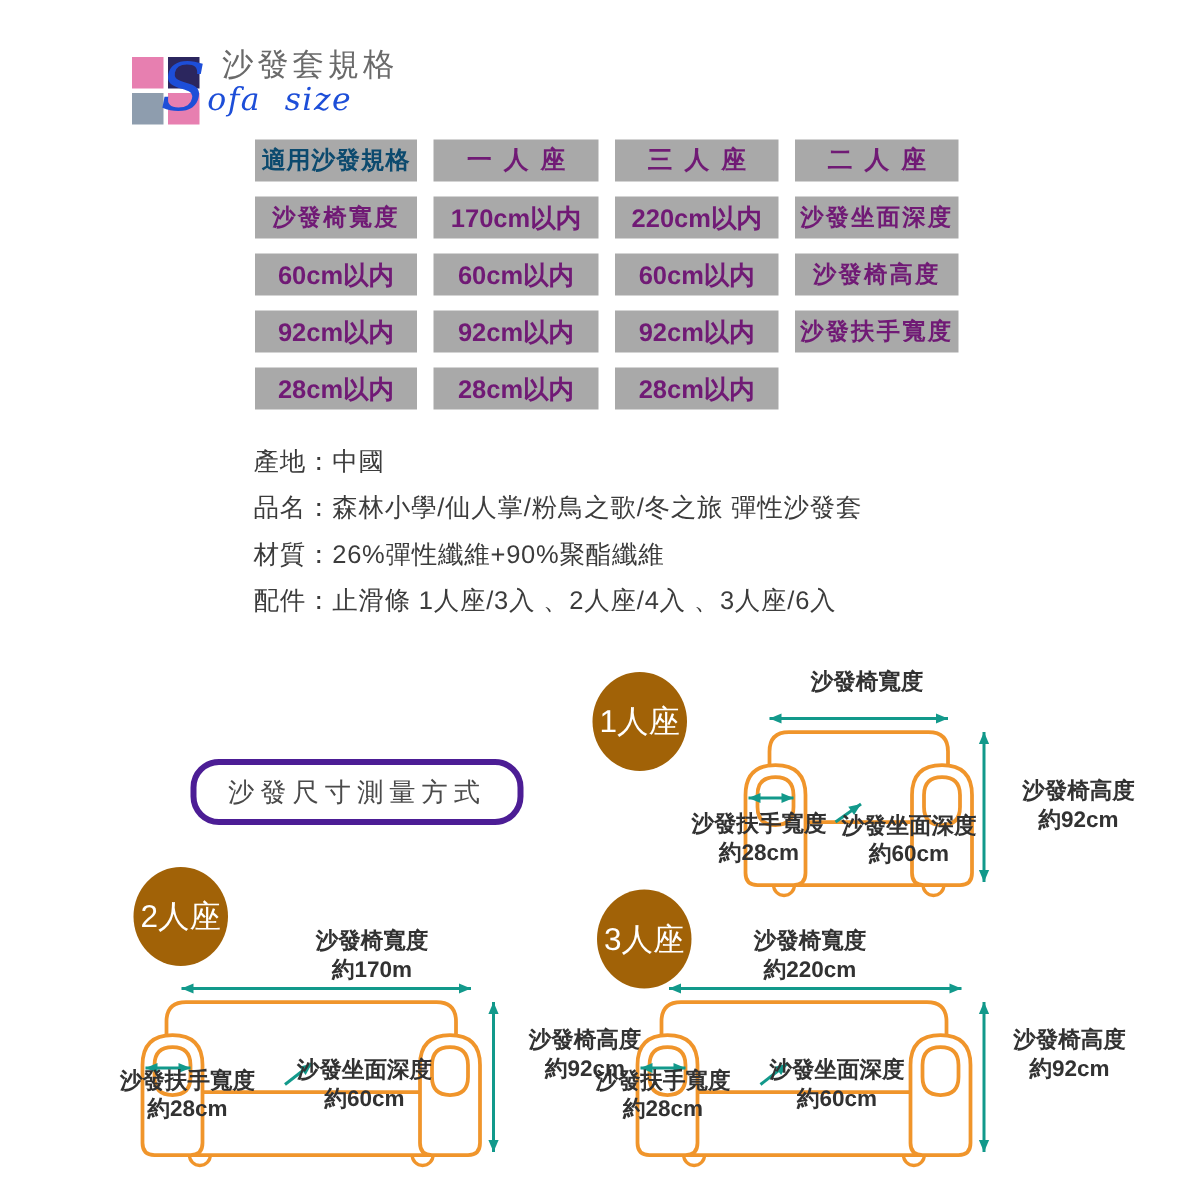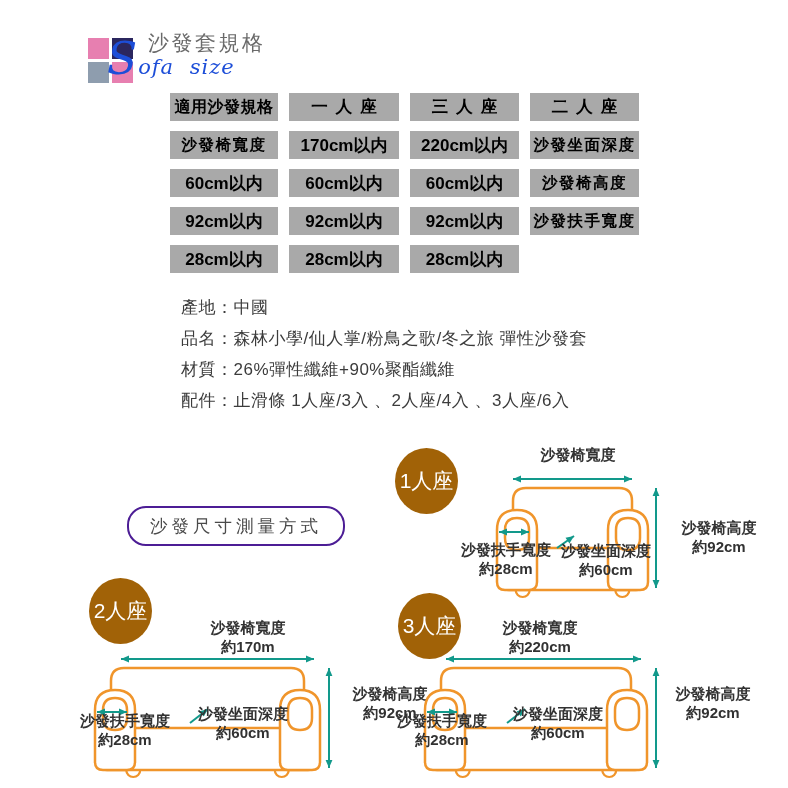--- a/index.html
+++ b/index.html
@@ -16,33 +16,33 @@
   .page-title{position:absolute;left:148px;top:29px;font-size:21px;color:#6a6a6a;
         letter-spacing:2.5px;font-weight:500;}
   .page-subtitle{position:absolute;left:107px;top:40px;font-size:21px;color:#1d4ed8;
         font-family:"DejaVu Serif",serif;font-style:italic;letter-spacing:1px;
         word-spacing:8px;line-height:38px;}
   .page-subtitle::first-letter{font-size:44px;}
 
   
   .spec-table{position:absolute;left:170px;top:93px;display:grid;
         grid-template-columns:108px 110px 109px 109px;column-gap:11px;row-gap:10px;}
-  .cell{height:28px;background:#A9A9A9;color:#000000;display:flex;align-items:center;
+  .cell{height:28px;background:#A9A9A9;color:#701a75;display:flex;align-items:center;
         justify-content:center;font-size:17px;font-weight:700;white-space:nowrap;}
-  .cell.corner{color:#000000;font-size:16px;letter-spacing:0.5px;}
+  .cell.corner{color:#0c4a6e;font-size:16px;letter-spacing:0.5px;}
   .cell.colhead{letter-spacing:8px;text-indent:8px;font-size:16.5px;}
   .cell.rowlabel{font-size:15.5px;letter-spacing:1.5px;}
 
   
-  .product-info{position:absolute;left:169px;top:296px;color:#3c3c3c;margin-left:12px;}
+  .product-info{position:absolute;left:169px;top:296px;color:#3c3c3c;}
   .info-line{height:31px;font-size:17px;letter-spacing:0.5px;white-space:nowrap;}
 
   
   .measure-pill{position:absolute;left:127px;top:506px;width:214px;height:36px;
-        border:2px solid #4c1d95;border-radius:19px;display:flex;align-items:center;
+        border:4px solid #4c1d95;border-radius:19px;display:flex;align-items:center;
         justify-content:center;font-size:17.5px;letter-spacing:4px;color:#4a4a4a;
         font-weight:500;white-space:nowrap;}
 
   
   .diagram{position:absolute;}
   .d1{left:390px;top:440px;width:390px;height:172px;}
   .d2{left:85px;top:578px;width:398px;height:205px;}
   .d3{left:400px;top:578px;width:388px;height:205px;}
   .dsvg{position:absolute;left:0;top:0;width:100%;height:100%;overflow:visible;}
   .badge{position:absolute;width:63px;height:66px;border-radius:50%;background:#a16207;

